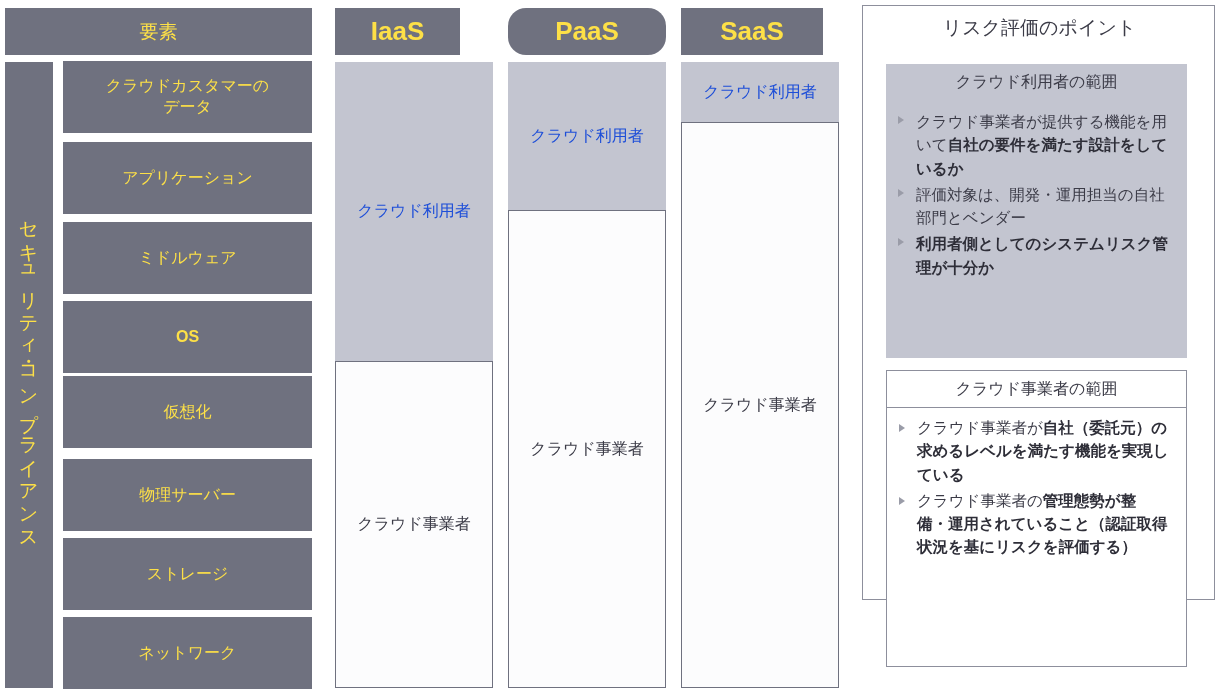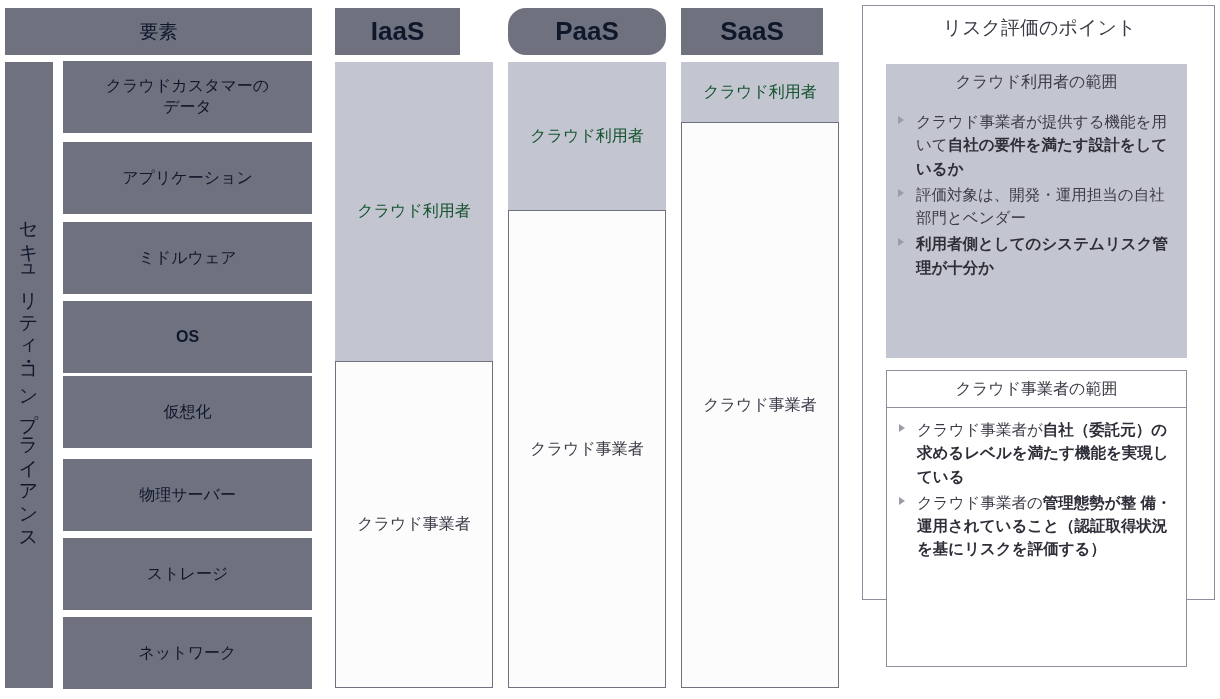--- a/index.html
+++ b/index.html
@@ -25,25 +25,25 @@
     position: absolute;
     box-sizing: border-box;
     display: flex;
     align-items: center;
     justify-content: center;
     text-align: center;
   }
 
   .dark {
     background: #6F717F;
-    color: #0f172a;
+    color: #fde047;
   }
   .light {
     background: #C3C5D0;
-    color: #14532d;
+    color: #1d4ed8;
   }
   .plain {
     background: #FCFCFD;
     color: #3B3B47;
     border: 1px solid #6F717F;
   }
 
   
   #elements-header {
     left: 5px;  top: 8px;
@@ -108,21 +108,21 @@
     color: #3B3B47;
   }
 
   .sec-card {
     position: absolute;
     box-sizing: border-box;
     left: 23px;
     width: 301px;
   }
   #sec-user  { top: 58px;  height: 294px; background: #C3C5D0; }
-  #sec-prov  { top: 364px; height: 297px; background: #ffffff; border: 1px solid #8D8F9C; }
+  #sec-prov  { top: 364px; height: 297px; background: #ffffff; border: 1px solid #8D8F9C; font-family: Liberation Mono, monospace; }
 
   .sec-head {
     height: 36px;
     display: flex;
     align-items: center;
     justify-content: center;
     font-size: 16px;
     color: #3B3B47;
   }
   #sec-user .sec-head { background: #C3C5D0; }

